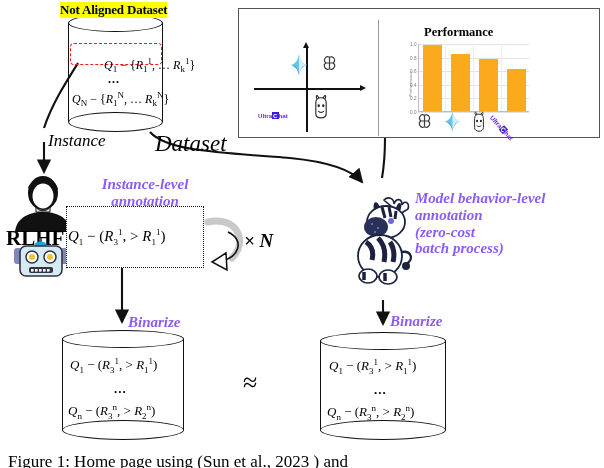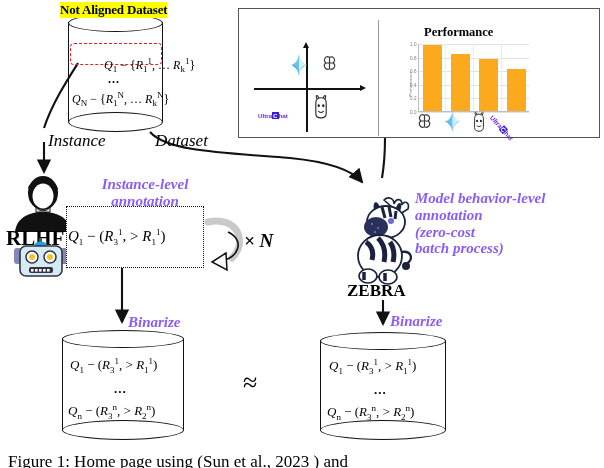--- a/index.html
+++ b/index.html
@@ -217,21 +217,21 @@
   <div class="abs math dots" style="left:108px; top:72px; font-size:12px;">...</div>
 
   <div class="abs math" style="left:72px; top:90px; font-size:12px;">
     <span>Q</span><sub>N</sub>
     <span class="up">−</span>
     <span class="up">{</span><span>R</span><sub>1</sub><sup>N</sup><span class="up">, …</span>
     <span>R</span><sub>k</sub><sup>N</sup><span class="up">}</span>
   </div>
 
   <div class="abs" style="left:48px; top:131px; font-style:italic; font-size:17px; font-family:'Liberation Serif',serif;">Instance</div>
-  <div class="abs" style="left:155px; top:131px; font-style:italic; font-size:17px; font-family:'Liberation Serif',serif;">Dataset</div>
+  <div class="abs" style="left:155px; top:131px; font-style:italic; font-size:23px; font-family:'Liberation Serif',serif;">Dataset</div>
 
   <div class="frame abs" style="left:238px; top:8px; width:362px; height:130px;"></div>
   <div class="vdiv" style="left:378px; top:20px; height:116px;"></div>
 
 
   <div class="abs" style="left:250px; top:42px; width:122px; height:92px;">
     <div class="axis-h" style="left:4px; top:46px; width:106px;"></div>
     <div class="arrowhead-r" style="left:110px; top:43.2px;"></div>
     <div class="axis-v" style="left:56px; top:6px; height:84px;"></div>
     <div class="arrowhead-u" style="left:53.2px; top:0px;"></div>
@@ -423,21 +423,20 @@
 
       <ellipse cx="24" cy="82" rx="9" ry="7" fill="#fff" stroke="#1b2240" stroke-width="1.7"></ellipse>
       <ellipse cx="44" cy="83" rx="9" ry="7" fill="#fff" stroke="#1b2240" stroke-width="1.7"></ellipse>
       <path d="M20 78 L20 86" stroke="#1b2240" stroke-width="3.5"></path>
       <path d="M41 79 L41 87" stroke="#1b2240" stroke-width="3.5"></path>
 
       <path d="M57 58 C68 56 70 66 62 70" stroke="#1b2240" stroke-width="2.4" fill="none"></path>
       <circle cx="62" cy="72" r="4" fill="#1b2240"></circle>
     </svg>
   </div>
-  <div class="abs black-bold" style="left:347px; top:281px; font-size:17px;">ZEBRA</div>
 
   <div class="abs blue-italic" style="left:390px; top:313px;">Binarize</div>
 
   <div class="cyl" style="left:62px; top:330px; width:122px; height:110px;">
     <div class="body" style="top:8px; bottom:10px;"></div>
     <div class="top" style="top:0; height:18px;"></div>
     <div class="bot" style="bottom:0; height:20px;"></div>
   </div>
   <div class="abs math" style="left:70px; top:356px; font-size:13px;">
     <span>Q</span><sub>1</sub>

